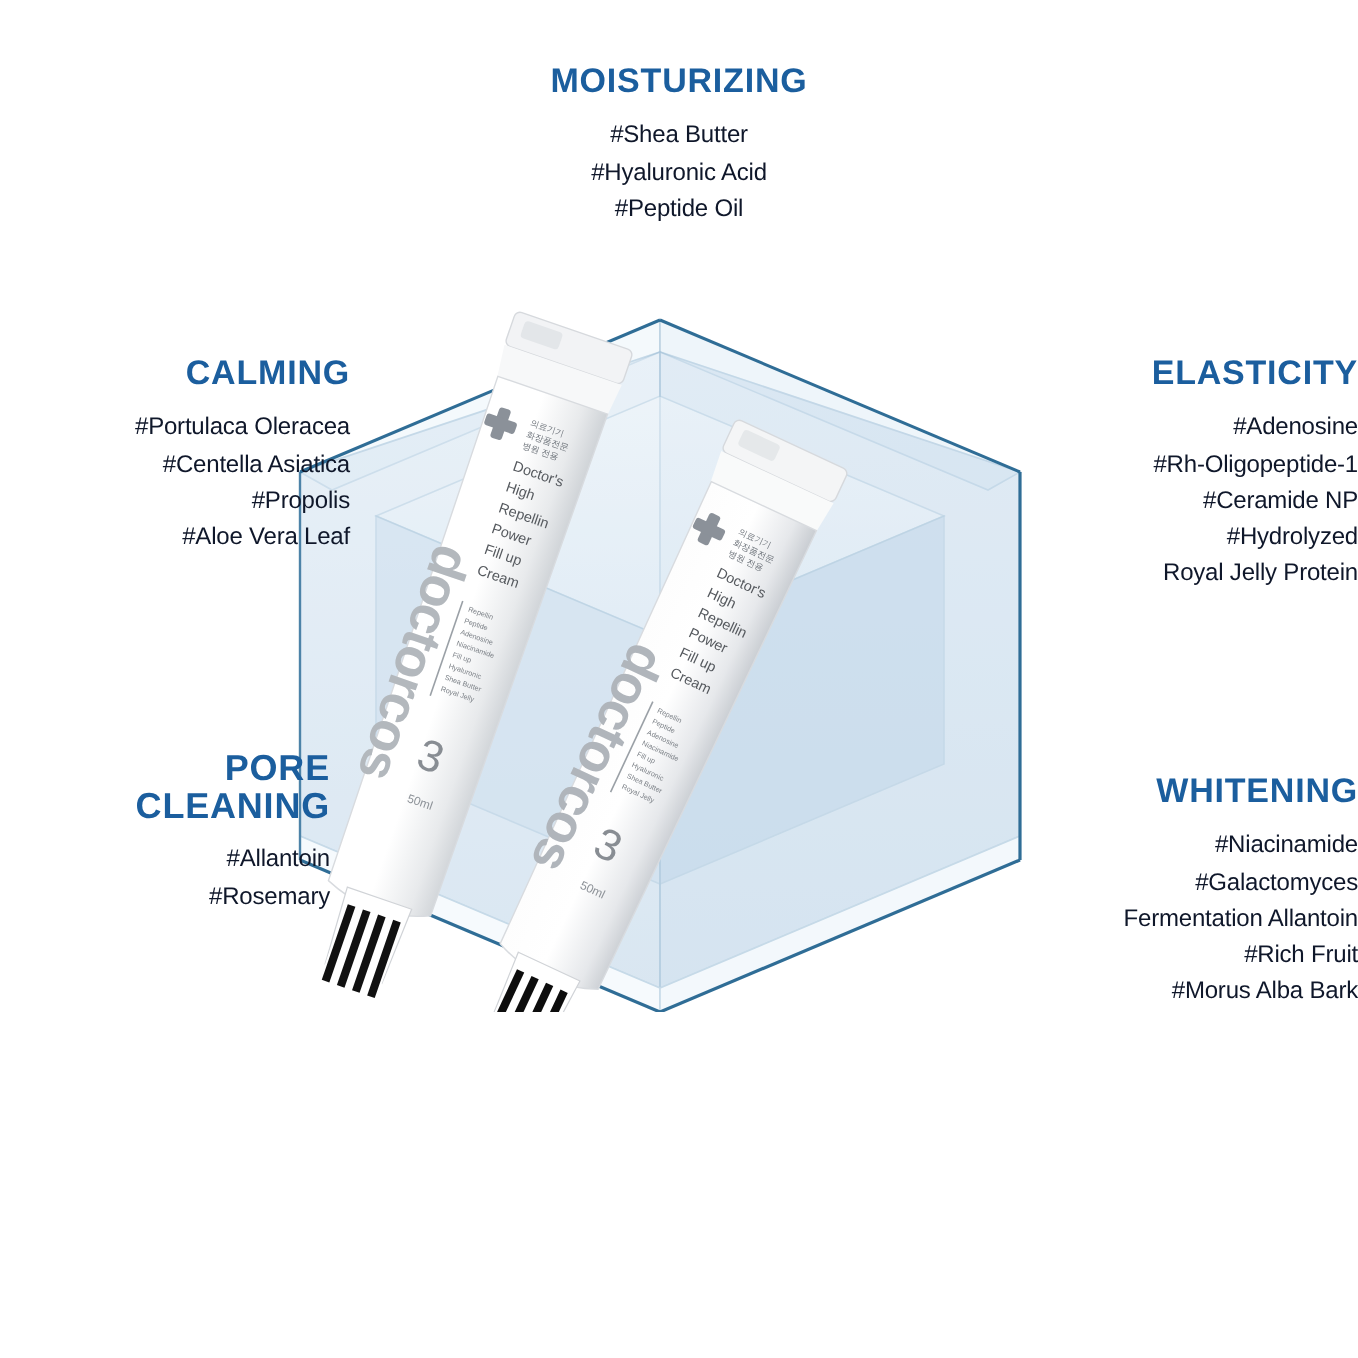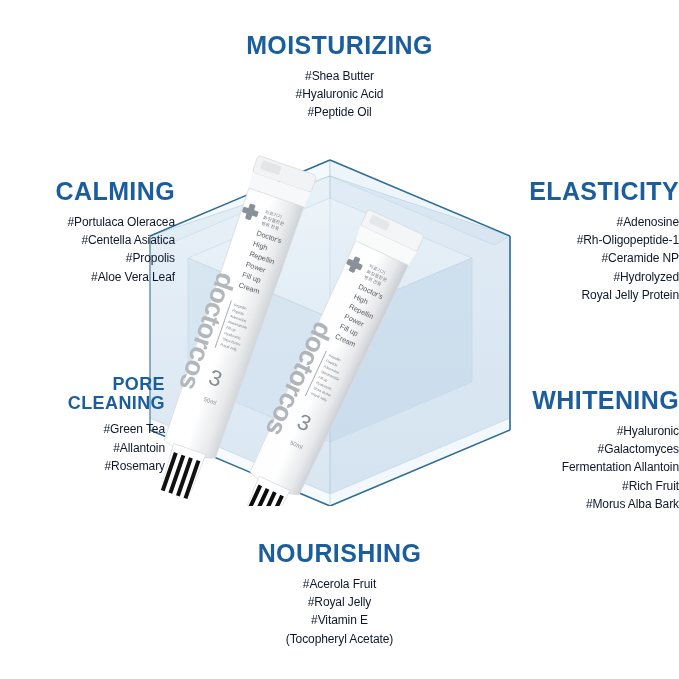--- a/index.html
+++ b/index.html
@@ -23,21 +23,21 @@
     height: 679px;
   }
 
   
   .benefit {
     position: absolute;
   }
   .benefit .title {
     color: #1b5e9e;
     font-weight: bold;
-    font-size: 25px;
+    font-size: 17px;
     letter-spacing: 0.4px;
     line-height: 1.08;
     white-space: pre-line;
     margin: 0 0 8px 0;
   }
   .benefit .ing {
     color: #0f172a;
     font-size: 12px;
     line-height: 1.52;
     letter-spacing: -0.1px;
@@ -250,51 +250,41 @@
       <div class="ing">#Centella Asiatica</div>
       <div class="ing">#Propolis</div>
       <div class="ing">#Aloe Vera Leaf</div>
     </div>
   </div>
 
   <div class="benefit align-right" id="b-pore">
     <div class="title">PORE
 CLEANING</div>
     <div>
-      <div class="ing">#Green Tea</div>
       <div class="ing">#Allantoin</div>
       <div class="ing">#Rosemary</div>
     </div>
   </div>
 
   <div class="benefit align-left" id="b-elasticity">
     <div class="title">ELASTICITY</div>
     <div>
       <div class="ing">#Adenosine</div>
       <div class="ing">#Rh-Oligopeptide-1</div>
       <div class="ing">#Ceramide NP</div>
       <div class="ing">#Hydrolyzed</div>
       <div class="ing cont">Royal Jelly Protein</div>
     </div>
   </div>
 
   <div class="benefit align-left" id="b-whitening">
     <div class="title">WHITENING</div>
     <div>
-      <div class="ing">#Hyaluronic</div>
+      <div class="ing">#Niacinamide</div>
       <div class="ing">#Galactomyces</div>
       <div class="ing cont">Fermentation Allantoin</div>
       <div class="ing">#Rich Fruit</div>
       <div class="ing">#Morus Alba Bark</div>
     </div>
   </div>
 
-  <div class="benefit align-center" id="b-nourishing">
-    <div class="title">NOURISHING</div>
-    <div>
-      <div class="ing">#Acerola Fruit</div>
-      <div class="ing">#Royal Jelly</div>
-      <div class="ing">#Vitamin E</div>
-      <div class="ing">(Tocopheryl Acetate)</div>
-    </div>
-  </div>
 
 </div>
 
 </body></html>

